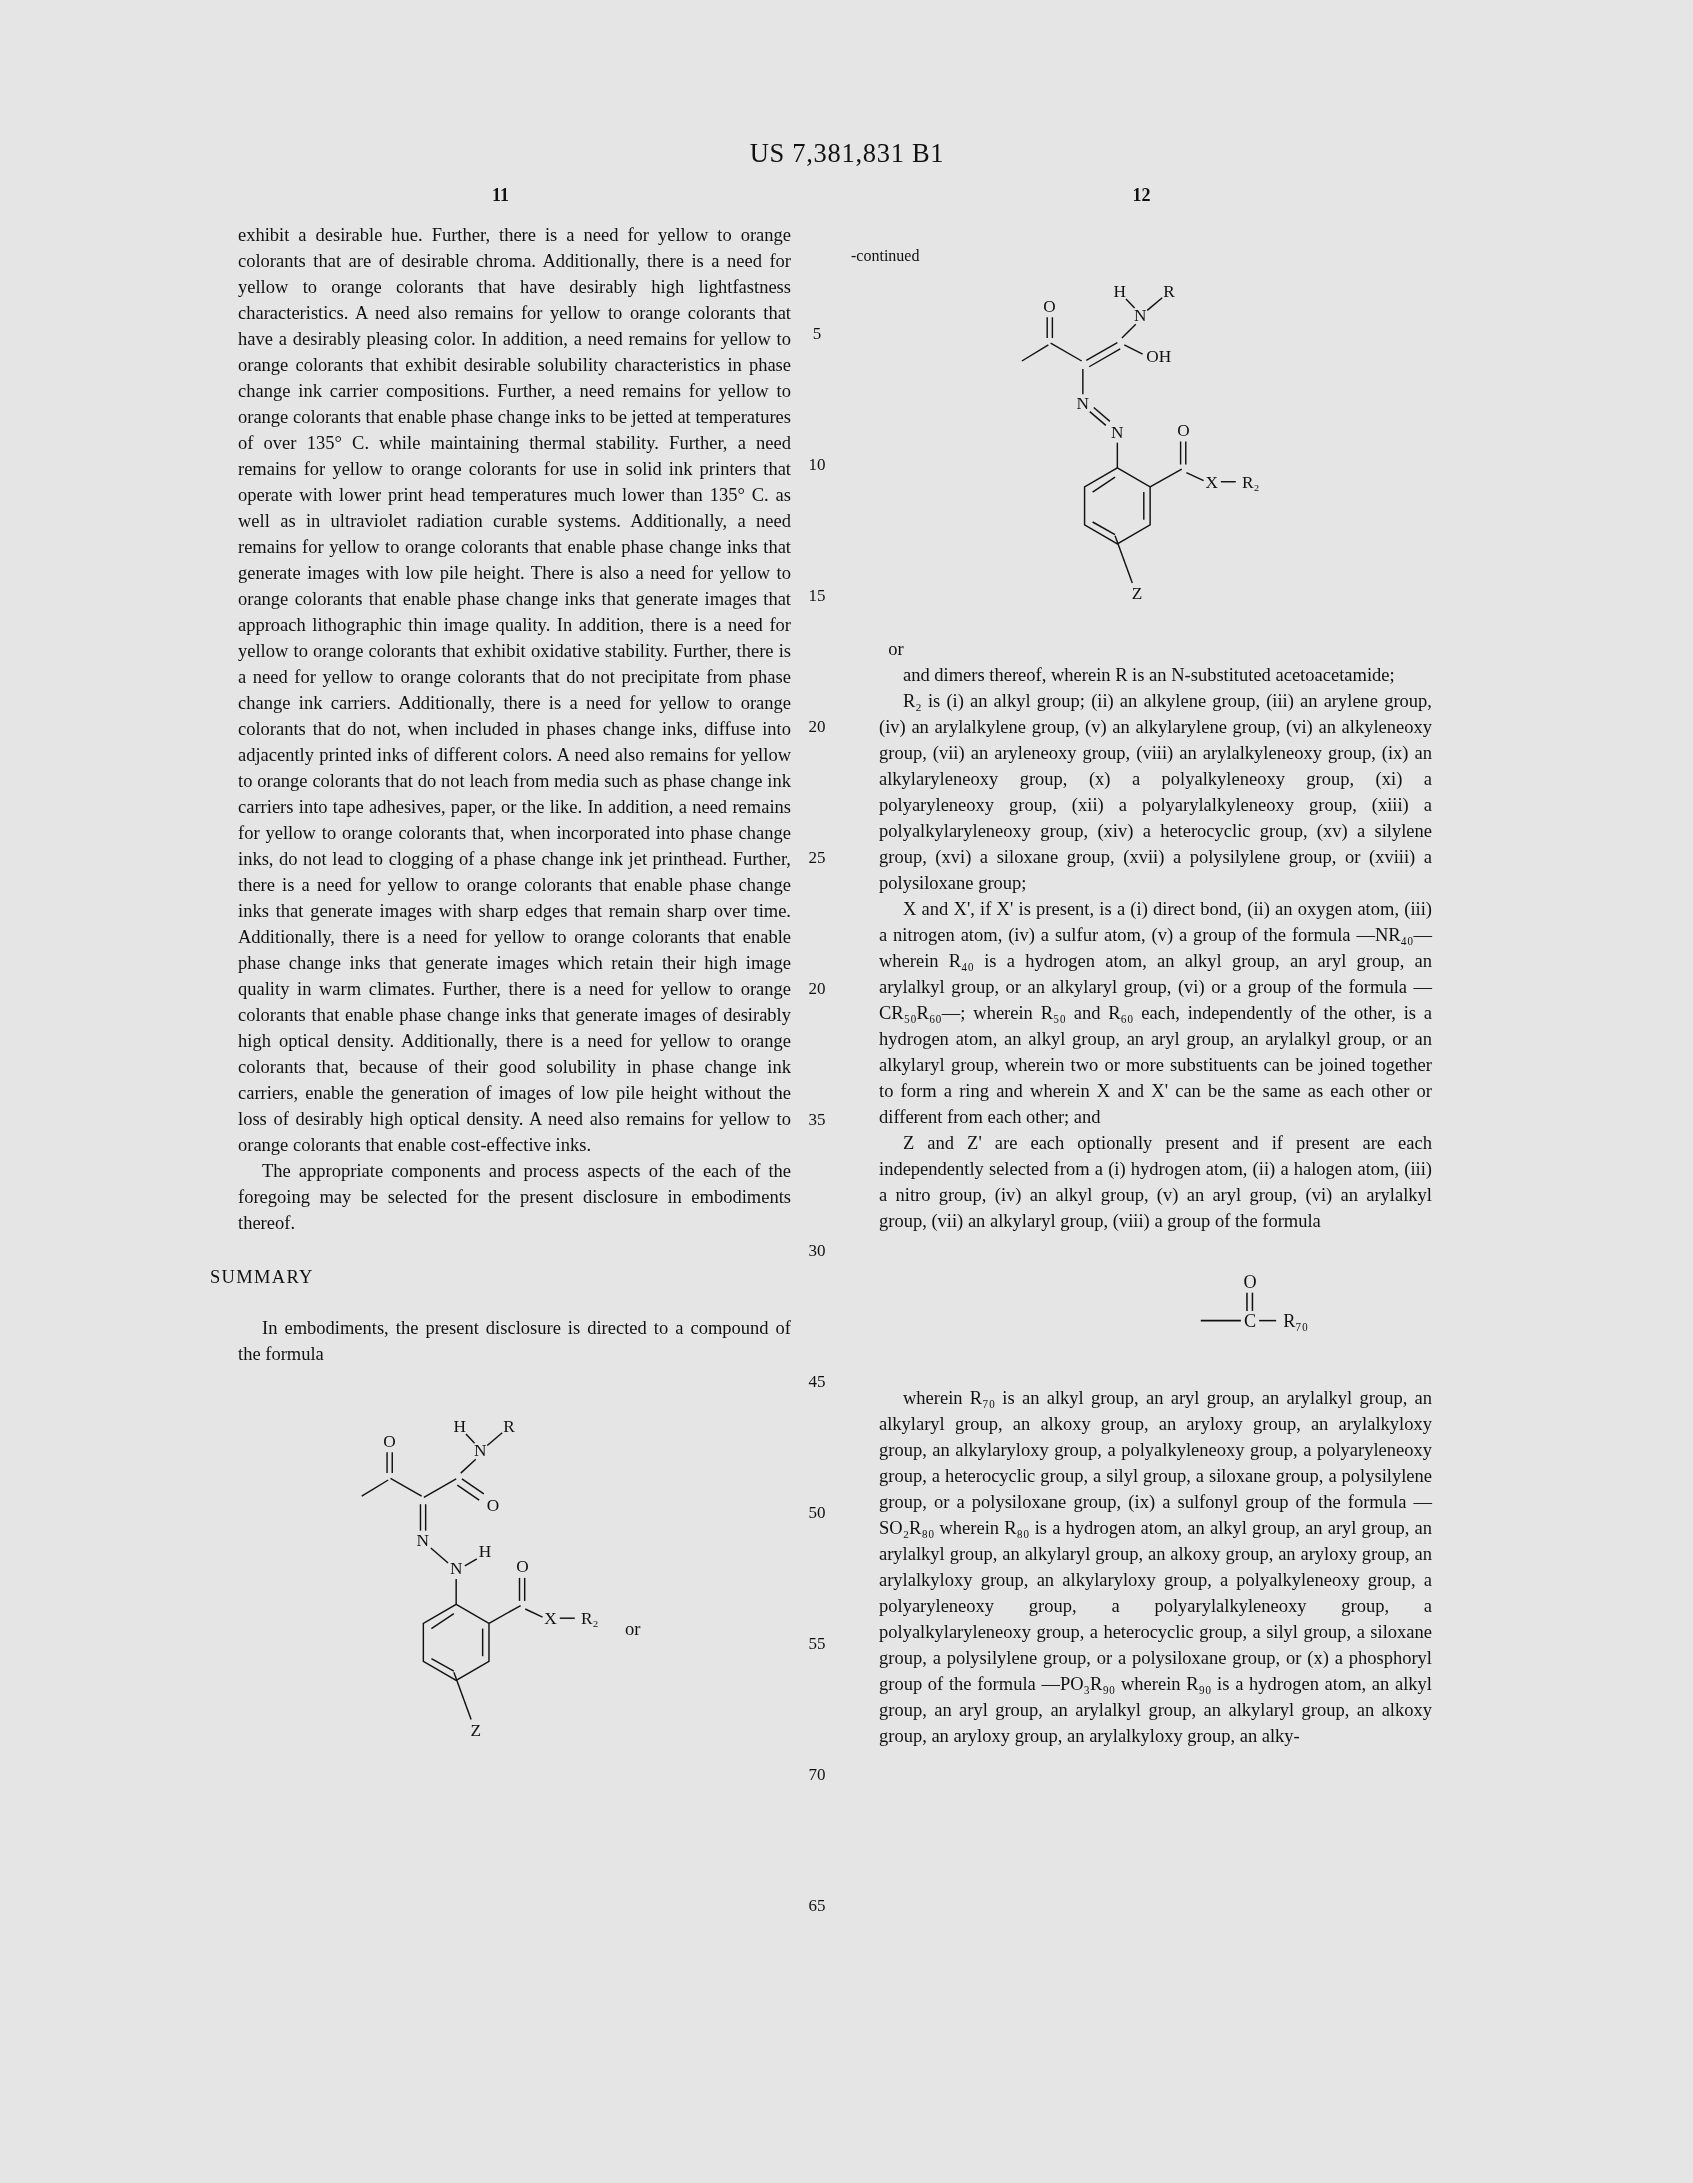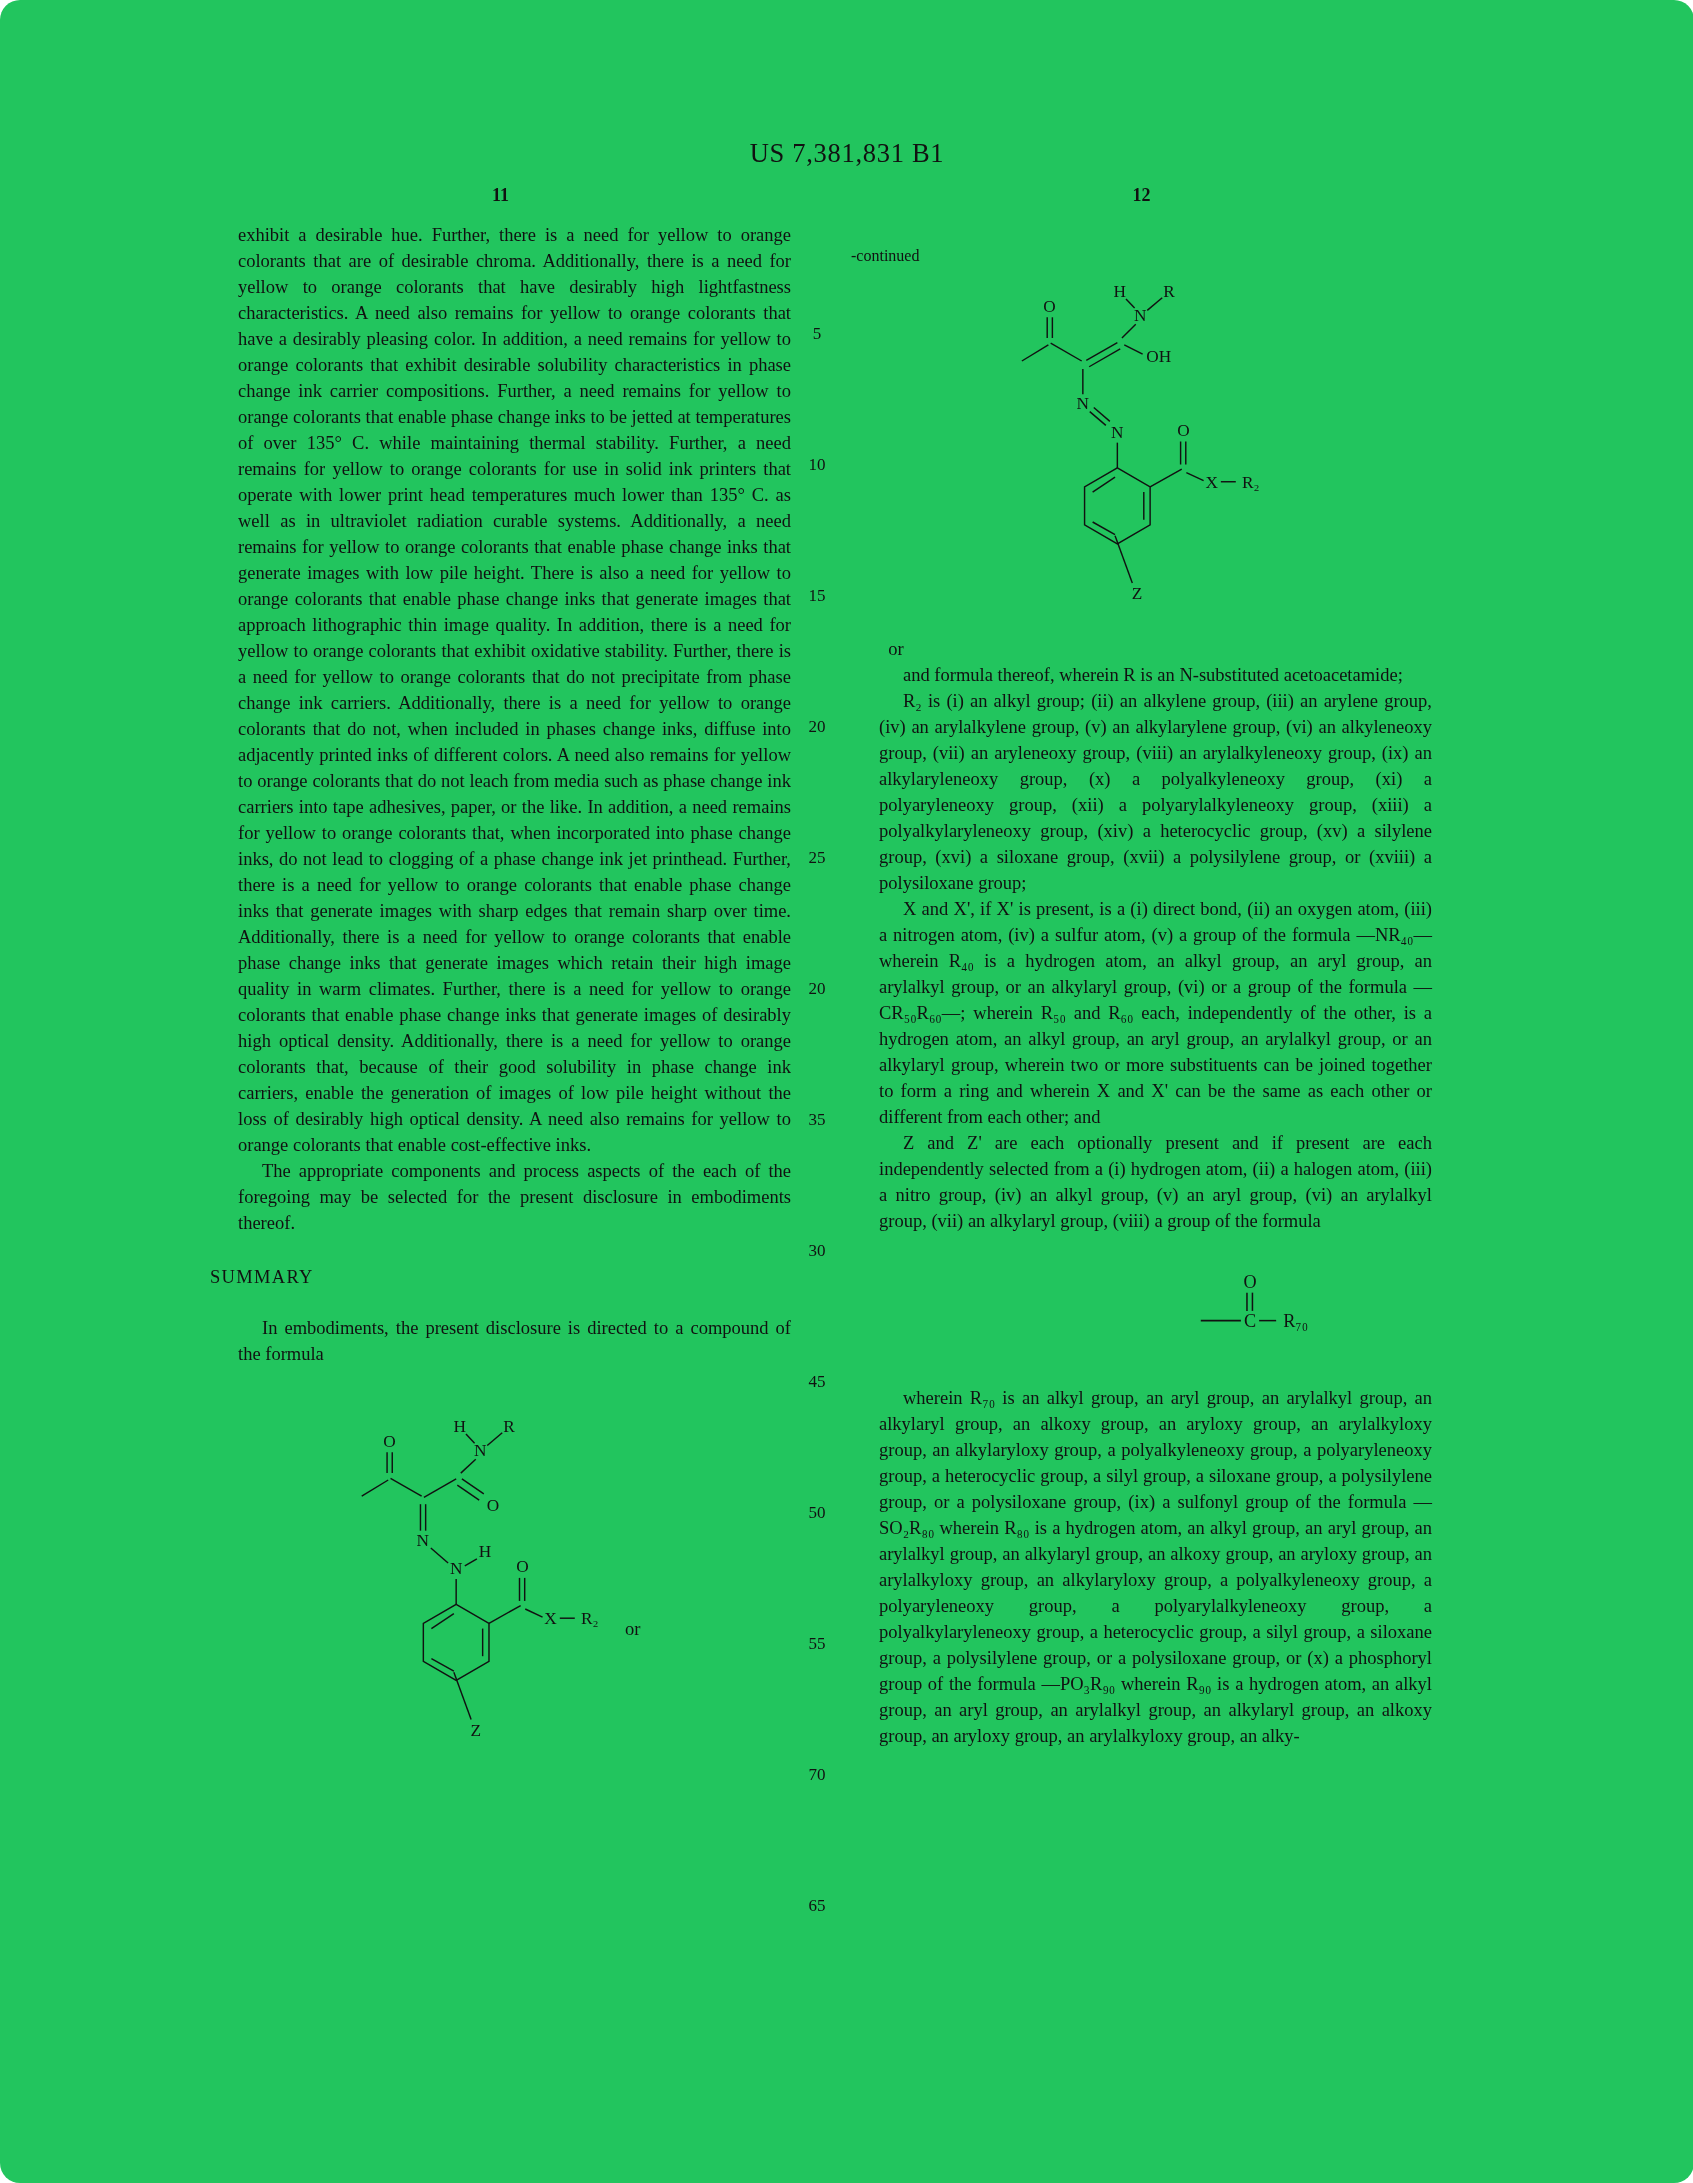--- a/index.html
+++ b/index.html
@@ -2,21 +2,21 @@
 <html style="font-size:10.6px"><head>
 <meta charset="utf-8">
 <style>
   * { margin:0; padding:0; box-sizing:border-box; }
   html,body { background:#ffffff; }
   body {
     width:1694px; height:2183px; position:relative;
     font-family:"Liberation Serif","DejaVu Serif",serif;
     color:#111111;
   }
-  .page { position:absolute; inset:0; background:#22c55e;border-radius:20px; }
+  .page { position:absolute; inset:0; background:#e5e5e5; }
 
   .patent-number {
     position:absolute; top:138px; left:0; width:1694px;
     text-align:center; font-size:26.5px; letter-spacing:0.7px;
   }
   .colnum { position:absolute; top:185px; font-size:18px; font-weight:bold; text-align:center; }
   .colnum.left  { left:210px;  width:581px; }
   .colnum.right { left:851px; width:581px; }
 
   .line-numbers { position:absolute; left:798px; top:0; width:38px; height:2183px; }
@@ -173,21 +173,21 @@
           <text x="228" y="294">N</text>
           <text x="343" y="290">O</text>
           <text x="392" y="380">X</text>
           <text x="460" y="380">R₂</text>
           <text x="262" y="574">Z</text>
         </g>
       </svg>
     </div>
 
     <p class="para orline">or</p>
-    <p class="para">and formula thereof, wherein R is an N-substituted acetoacetamide;</p>
+    <p class="para">and dimers thereof, wherein R is an N-substituted acetoacetamide;</p>
     <p class="para">R₂ is (i) an alkyl group; (ii) an alkylene group, (iii) an arylene group, (iv) an arylalkylene group, (v) an alkylarylene group, (vi) an alkyleneoxy group, (vii) an aryleneoxy group, (viii) an arylalkyleneoxy group, (ix) an alkylaryleneoxy group, (x) a polyalkyleneoxy group, (xi) a polyaryleneoxy group, (xii) a polyarylalkyleneoxy group, (xiii) a polyalkylaryleneoxy group, (xiv) a heterocyclic group, (xv) a silylene group, (xvi) a siloxane group, (xvii) a polysilylene group, or (xviii) a polysiloxane group;</p>
     <p class="para">X and X', if X' is present, is a (i) direct bond, (ii) an oxygen atom, (iii) a nitrogen atom, (iv) a sulfur atom, (v) a group of the formula —NR₄₀— wherein R₄₀ is a hydrogen atom, an alkyl group, an aryl group, an arylalkyl group, or an alkylaryl group, (vi) or a group of the formula —CR₅₀R₆₀—; wherein R₅₀ and R₆₀ each, independently of the other, is a hydrogen atom, an alkyl group, an aryl group, an arylalkyl group, or an alkylaryl group, wherein two or more substituents can be joined together to form a ring and wherein X and X' can be the same as each other or different from each other; and</p>
     <p class="para">Z and Z' are each optionally present and if present are each independently selected from a (i) hydrogen atom, (ii) a halogen atom, (iii) a nitro group, (iv) an alkyl group, (v) an aryl group, (vi) an arylalkyl group, (vii) an alkylaryl group, (viii) a group of the formula</p>
 
     <div class="figure figure-carbonyl">
       <svg class="struct" width="198" height="79" viewBox="0 0 320 130" style="font-size:28px">
         <g>
           <line x1="28" y1="80" x2="94" y2="80"></line>
           <line x1="104" y1="64" x2="104" y2="34"></line>
           <line x1="113" y1="64" x2="113" y2="34"></line>

